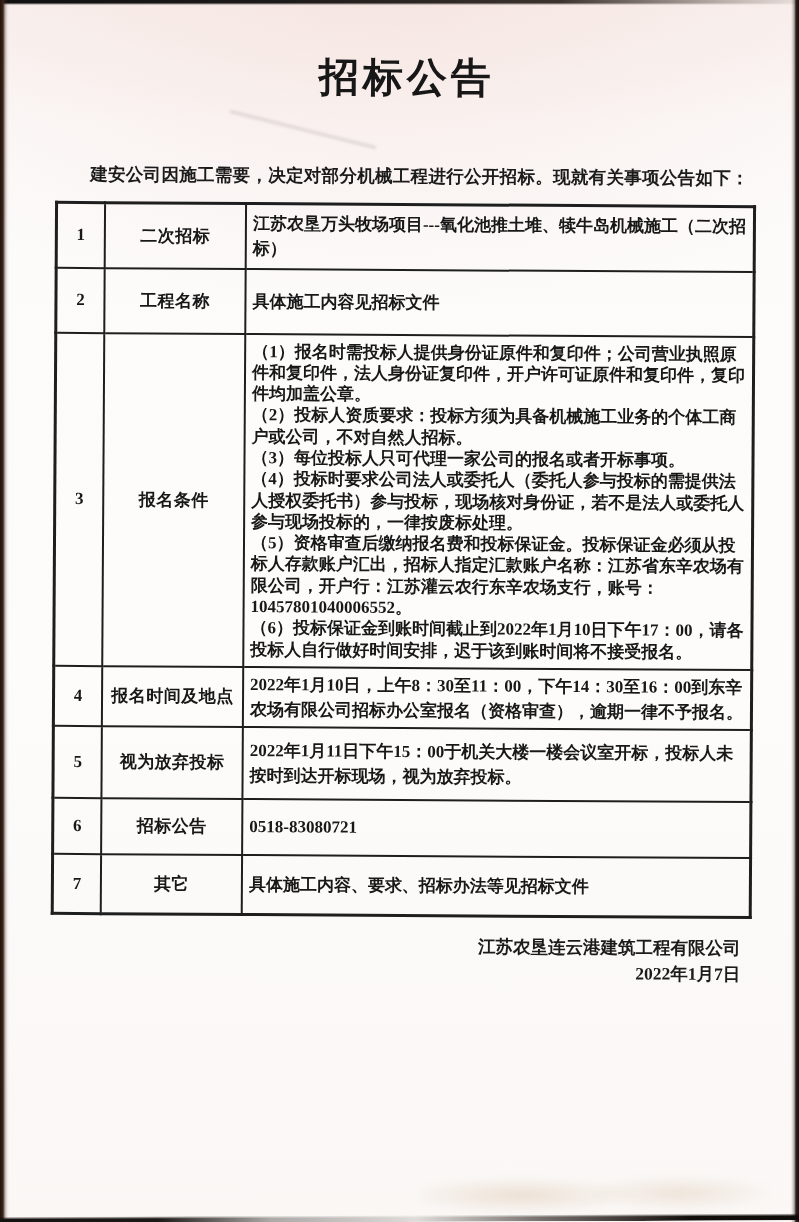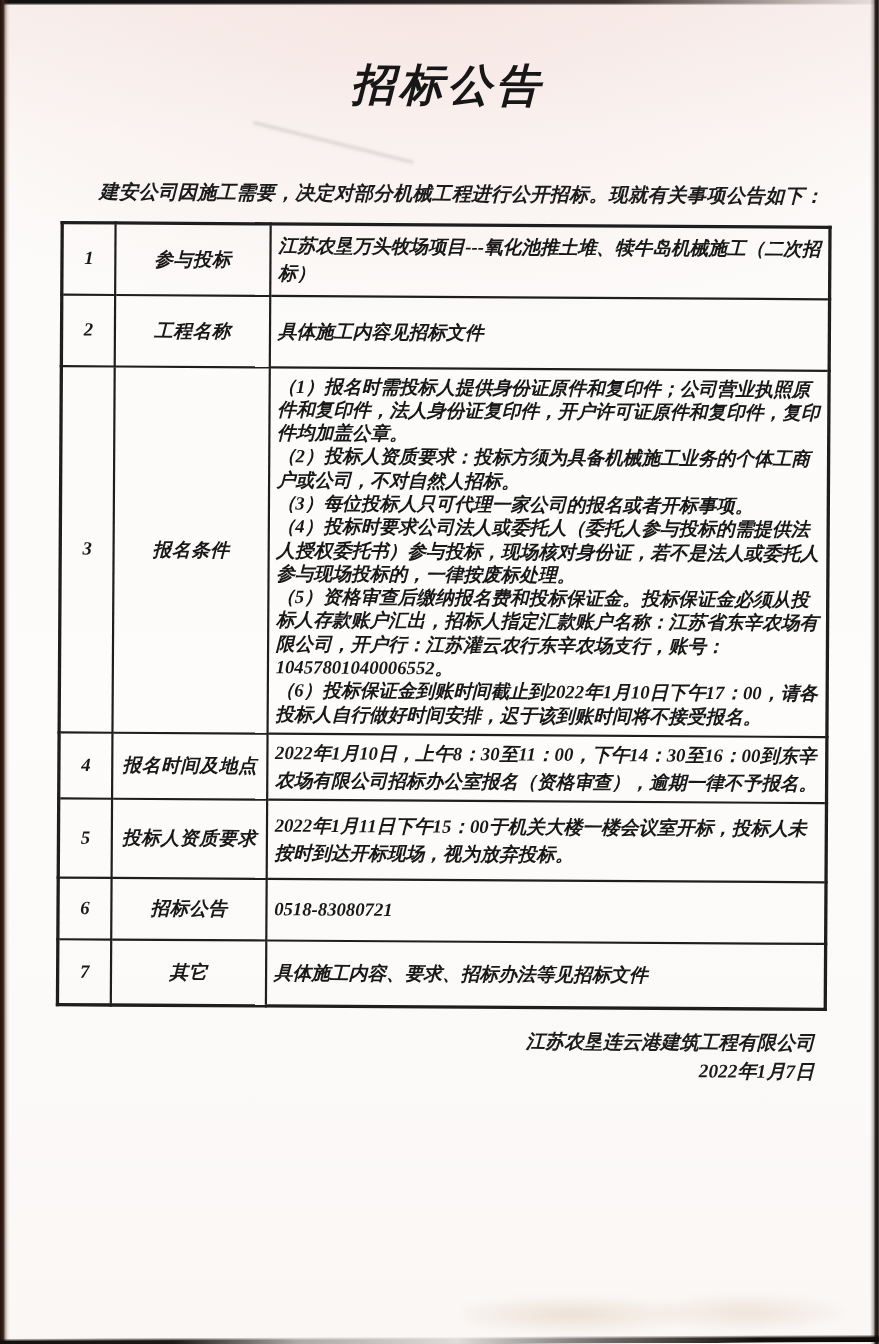--- a/index.html
+++ b/index.html
@@ -6,21 +6,20 @@
   body{
     width:799px;height:1222px;position:relative;overflow:hidden;
     background:#fbf9f8;
     font-family:"Liberation Serif","DejaVu Serif",serif;
     color:#1c1c1c;
   }
   .scan{position:absolute;inset:0;
     background:
       radial-gradient(130% 42% at 48% 0%, rgba(243,219,214,0.55), rgba(243,219,214,0) 60%),
       linear-gradient(180deg,#f9f2f0 0%,#fcfbfa 10%,#fdfcfb 55%,#faf7f5 100%);
-    font-style: italic;
   }
   .edge{position:absolute;pointer-events:none;}
   .edge-top{top:0;left:0;right:0;height:5px;
     background:linear-gradient(90deg,#101010 0%,#1d1b1a 35%,#3c332e 70%,rgba(70,58,50,.35) 90%,rgba(70,58,50,.08) 100%);
     -webkit-mask-image:linear-gradient(180deg,#000 55%,transparent);
             mask-image:linear-gradient(180deg,#000 55%,transparent);}
   .edge-left{top:0;bottom:0;left:0;width:9px;
     background:linear-gradient(90deg,#20130d 0px,#3d2418 3px,rgba(61,36,24,.35) 5px,rgba(61,36,24,.08) 7px,transparent 9px);}
   .edge-right{top:0;bottom:0;right:0;width:8px;
     background:linear-gradient(270deg,#16100c 0px,#2a211b 3px,rgba(42,33,27,.3) 5px,transparent 8px);}
@@ -77,21 +76,21 @@
   <div class="edge edge-bottom"></div>
 
   <div class="content">
     <h1 class="title">招标公告</h1>
     <p class="intro">建安公司因施工需要，决定对部分机械工程进行公开招标。现就有关事项公告如下：</p>
 
     <table class="tbl">
       <tbody>
           <tr>
             <td class="c-no">1</td>
-            <td class="c-label">参与投标</td>
+            <td class="c-label">二次招标</td>
             <td class="c-content">江苏农垦万头牧场项目---氧化池推土堆、犊牛岛机械施工（二次招标）</td>
           </tr>
           <tr>
             <td class="c-no">2</td>
             <td class="c-label">工程名称</td>
             <td class="c-content">具体施工内容见招标文件</td>
           </tr>
           <tr>
             <td class="c-no">3</td>
             <td class="c-label">报名条件</td>
@@ -102,21 +101,21 @@
 （5）资格审查后缴纳报名费和投标保证金。投标保证金必须从投标人存款账户汇出，招标人指定汇款账户名称：江苏省东辛农场有限公司，开户行：江苏灌云农行东辛农场支行，账号：10457801040006552。
 （6）投标保证金到账时间截止到2022年1月10日下午17：00，请各投标人自行做好时间安排，迟于该到账时间将不接受报名。</td>
           </tr>
           <tr>
             <td class="c-no">4</td>
             <td class="c-label">报名时间及地点</td>
             <td class="c-content">2022年1月10日，上午8：30至11：00，下午14：30至16：00到东辛农场有限公司招标办公室报名（资格审查），逾期一律不予报名。</td>
           </tr>
           <tr>
             <td class="c-no">5</td>
-            <td class="c-label">投标人资质要求</td>
+            <td class="c-label">视为放弃投标</td>
             <td class="c-content">2022年1月11日下午15：00于机关大楼一楼会议室开标，投标人未按时到达开标现场，视为放弃投标。</td>
           </tr>
           <tr>
             <td class="c-no">6</td>
             <td class="c-label">招标公告</td>
             <td class="c-content">0518-83080721</td>
           </tr>
           <tr>
             <td class="c-no">7</td>
             <td class="c-label">其它</td>

